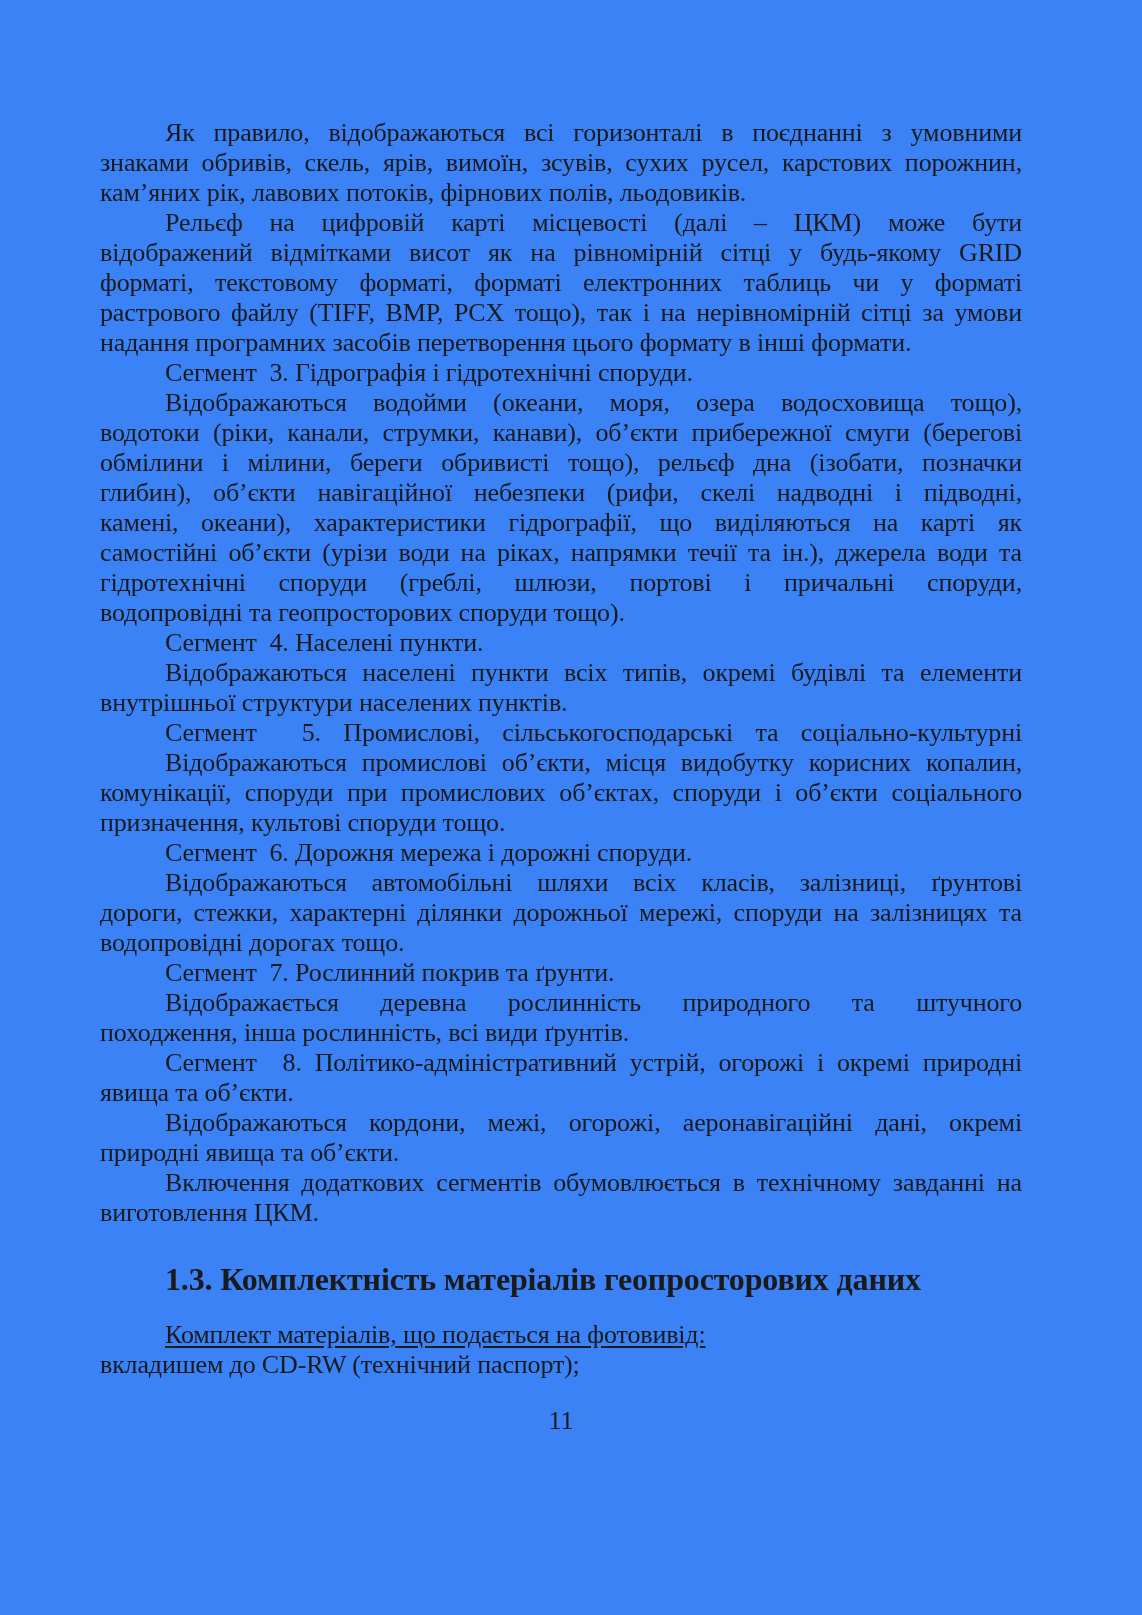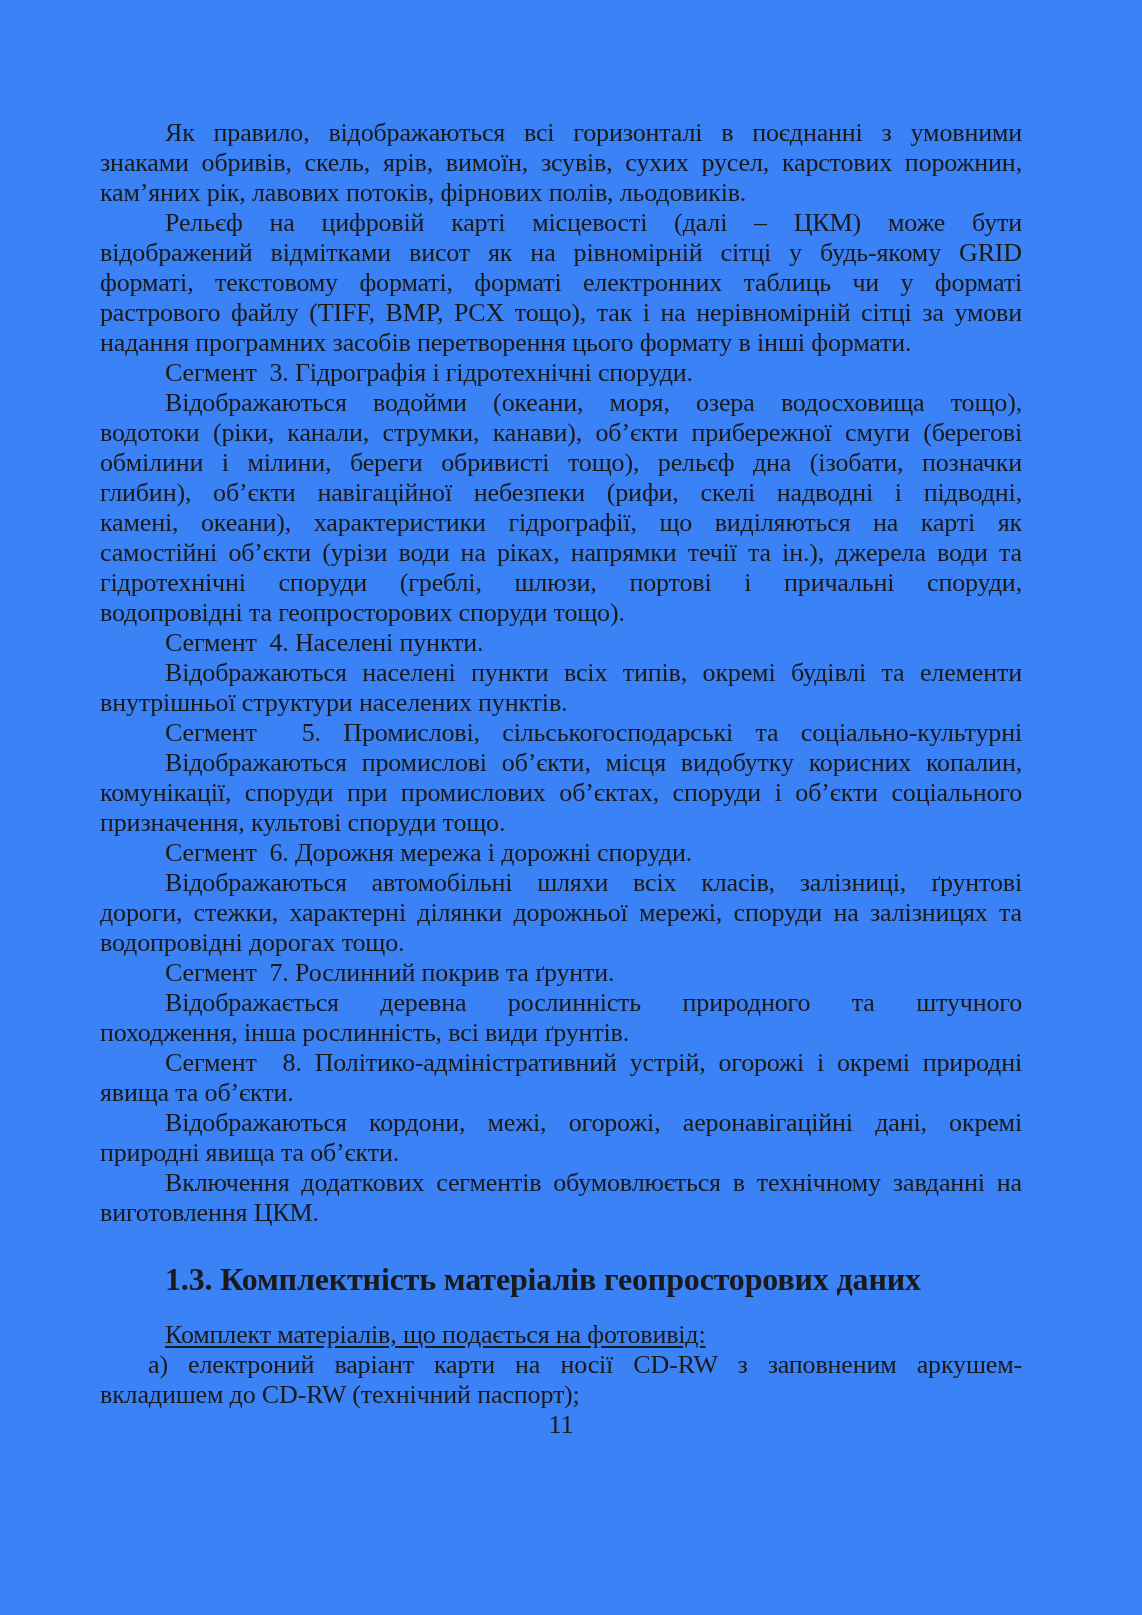--- a/index.html
+++ b/index.html
@@ -40,20 +40,21 @@
     margin-top: 36px;
     font-weight: bold;
   }
   .heading .line { font-size: 32px; }
   .lead { margin-top: 26px; }
   .lead .line {
     text-decoration: underline;
     text-underline-offset: 3px;
   }
   .page-number {
+    margin-top: 26px;
     font-size: 26px;
     line-height: 30px;
     text-align: center;
   }
 </style>
 </head>
 <body>
 
 <div class="page">
   <div class="text-block">
@@ -124,18 +125,17 @@
         <div class="line justify first">Включення додаткових сегментів обумовлюється в технічному завданні на</div>
         <div class="line">виготовлення ЦКМ.</div>
       </div>
       <div class="block heading">
         <div class="line first">1.3. Комплектність матеріалів геопросторових даних</div>
       </div>
       <div class="block lead">
         <div class="line first">Комплект матеріалів, що подається на фотовивід:</div>
       </div>
       <div class="block item">
-        <div class="line justify first">а) електроний варіант карти на носії CD-RW з заповненим аркушем-</div>
         <div class="line">вкладишем до CD-RW (технічний паспорт);</div>
       </div>
       <div class="page-number">11</div>
     </div>
 </div>
 
 </body></html>

